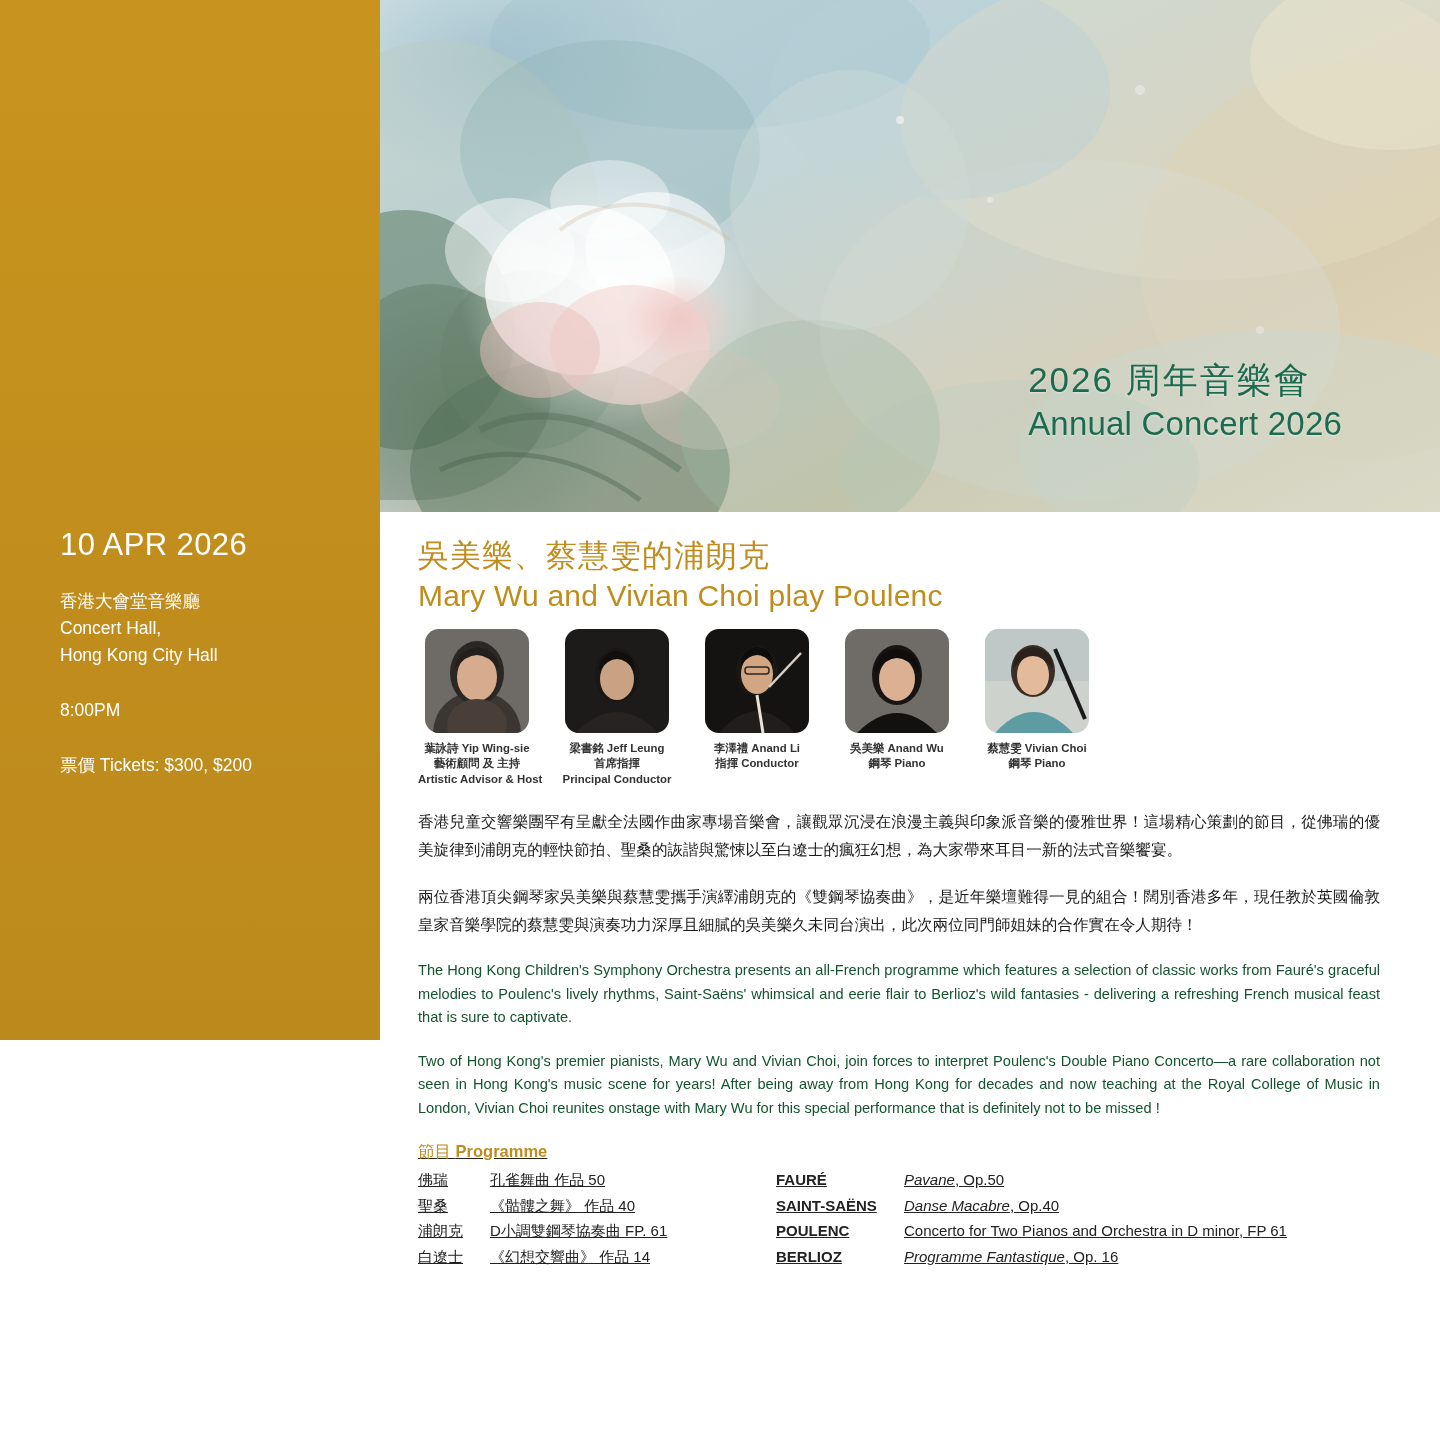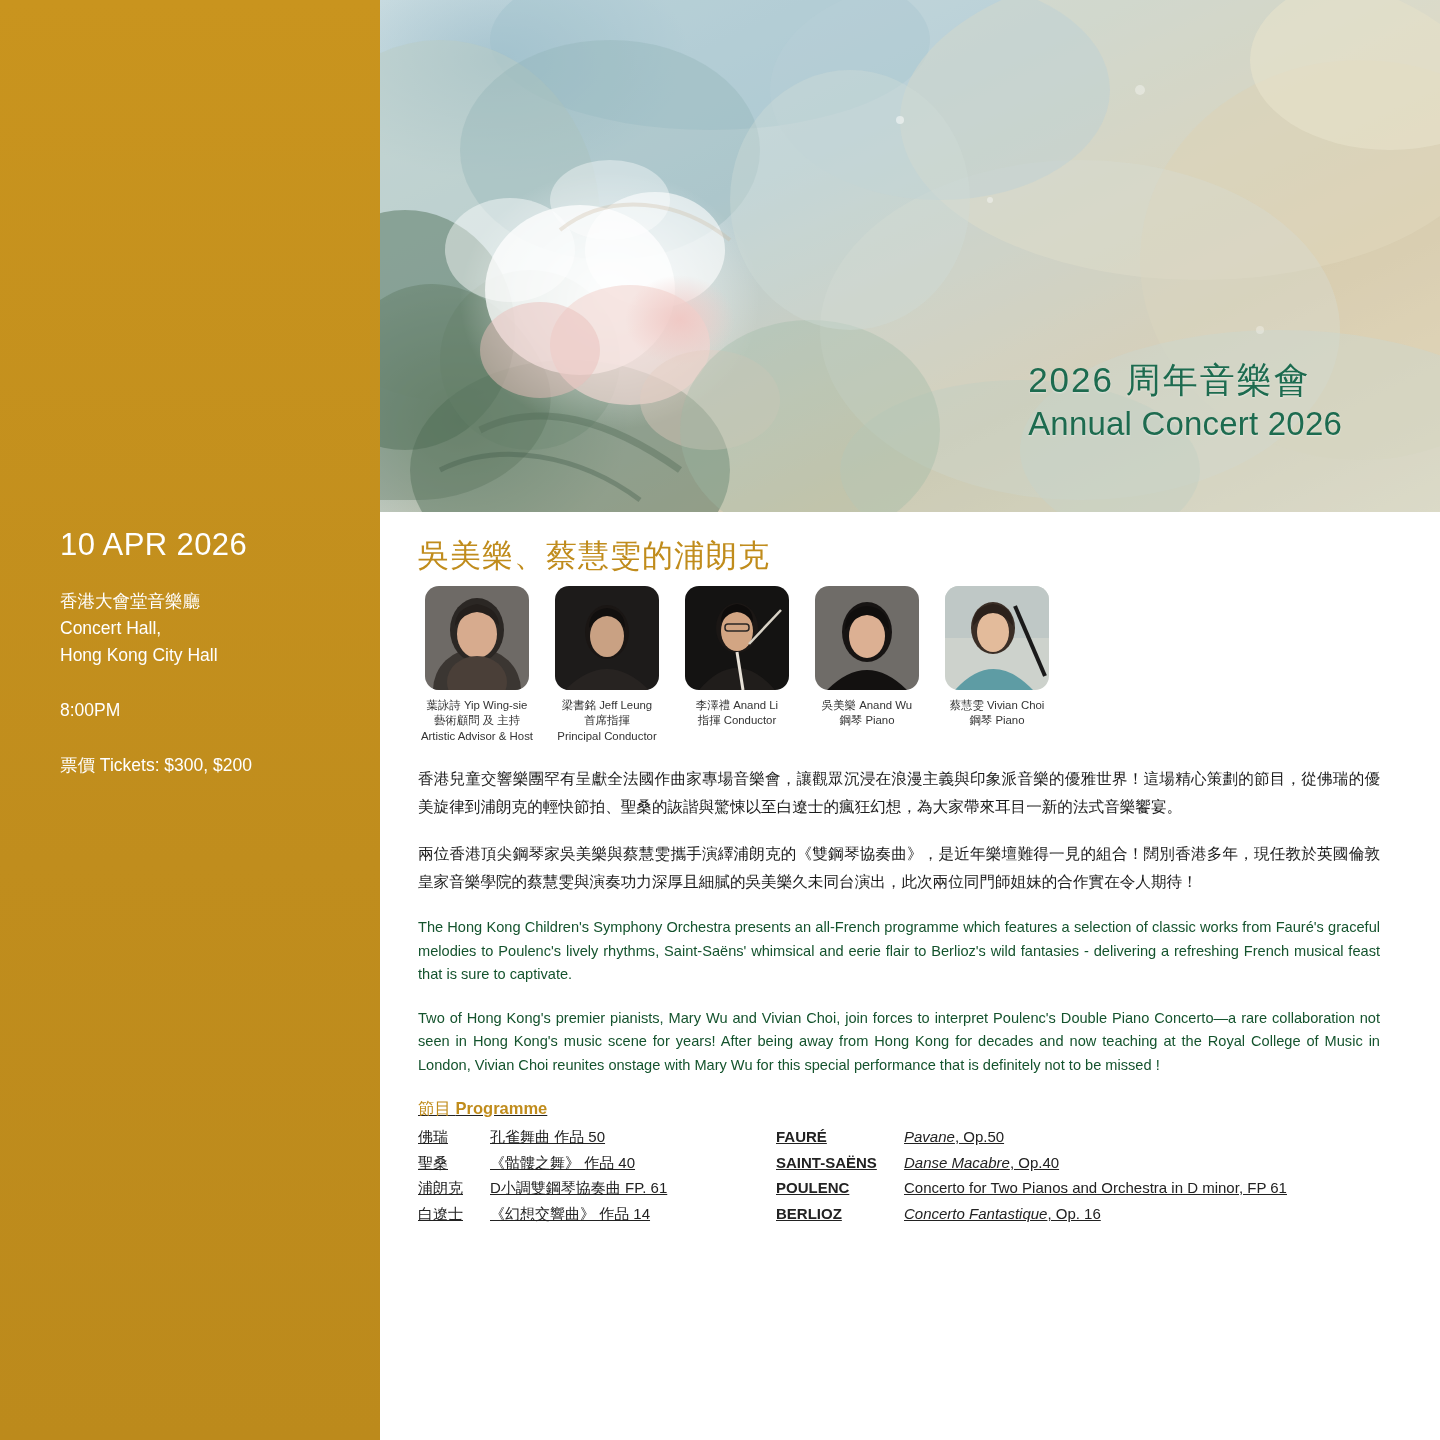--- a/index.html
+++ b/index.html
@@ -16,21 +16,21 @@
     position: relative;
     width: 1440px;
     height: 1440px;
   }
 
   
   .left-panel {
     position: absolute;
     left: 0; top: 0;
     width: 380px;
-    height: 1440px;
+    height: 1040px;
     background: #c8941f;
     background: linear-gradient(180deg,#c9941e 0%, #c08d1d 60%, #bc8a1c 100%);
   }
   .left-inner {
     position: absolute;
     left: 60px;
     top: 528px;
     width: 300px;
     color: #ffffff;
   }
@@ -103,22 +103,23 @@
     color: #c08c1c;
     font-size: 30px;
     line-height: 1.3;
     letter-spacing: 0.2px;
     margin-bottom: 14px;
   }
 
   
   .artists {
     display: flex;
-    gap: 12px;
+    gap: 22px;
     margin-top: 10px;
+    font-weight: bold;
   }
   .artist { width: 118px; text-align: center; }
   .artist .photo {
     width: 104px; height: 104px;
     margin: 0 auto 8px auto;
     border-radius: 14px;
     overflow: hidden;
     position: relative;
   }
   .artist .caption {
@@ -257,20 +258,21 @@
 
     <div class="hero-title">
       <div class="zh">2026 周年音樂會</div>
       <div class="en">Annual Concert 2026</div>
     </div>
   </div>
 
   <div class="content">
 
     <div class="title-zh">吳美樂、蔡慧雯的浦朗克</div>
+    <div class="title-en">Mary Wu and Vivian Choi play Poulenc</div>
 
     <div class="artists">
 
       <div class="artist">
         <div class="photo">
           <svg viewBox="0 0 104 104">
             <rect width="104" height="104" fill="#6e6a66"></rect>
             <ellipse cx="52" cy="104" rx="44" ry="42" fill="#3b3632"></ellipse>
             <ellipse cx="52" cy="44" rx="27" ry="32" fill="#2b2724"></ellipse>
             <ellipse cx="52" cy="48" rx="20" ry="24" fill="#d7ab8e"></ellipse>
@@ -382,19 +384,19 @@
         <div class="c-work-en"><i>Danse Macabre</i><span>, Op.40</span></div>
 
         <div class="c-comp-zh">浦朗克</div>
         <div class="c-work-zh">D小調雙鋼琴協奏曲 FP. 61</div>
         <div class="c-comp-en">POULENC</div>
         <div class="c-work-en"><i></i><span>Concerto for Two Pianos and Orchestra in D minor, FP 61</span></div>
 
         <div class="c-comp-zh">白遼士</div>
         <div class="c-work-zh">《幻想交響曲》 作品 14</div>
         <div class="c-comp-en">BERLIOZ</div>
-        <div class="c-work-en"><i>Concerto Fantastique</i><span>, Op. 16</span></div>
+        <div class="c-work-en"><i>Programme Fantastique</i><span>, Op. 16</span></div>
 
       </div>
     </div>
 
   </div>
 </div>
 
 </body></html>

